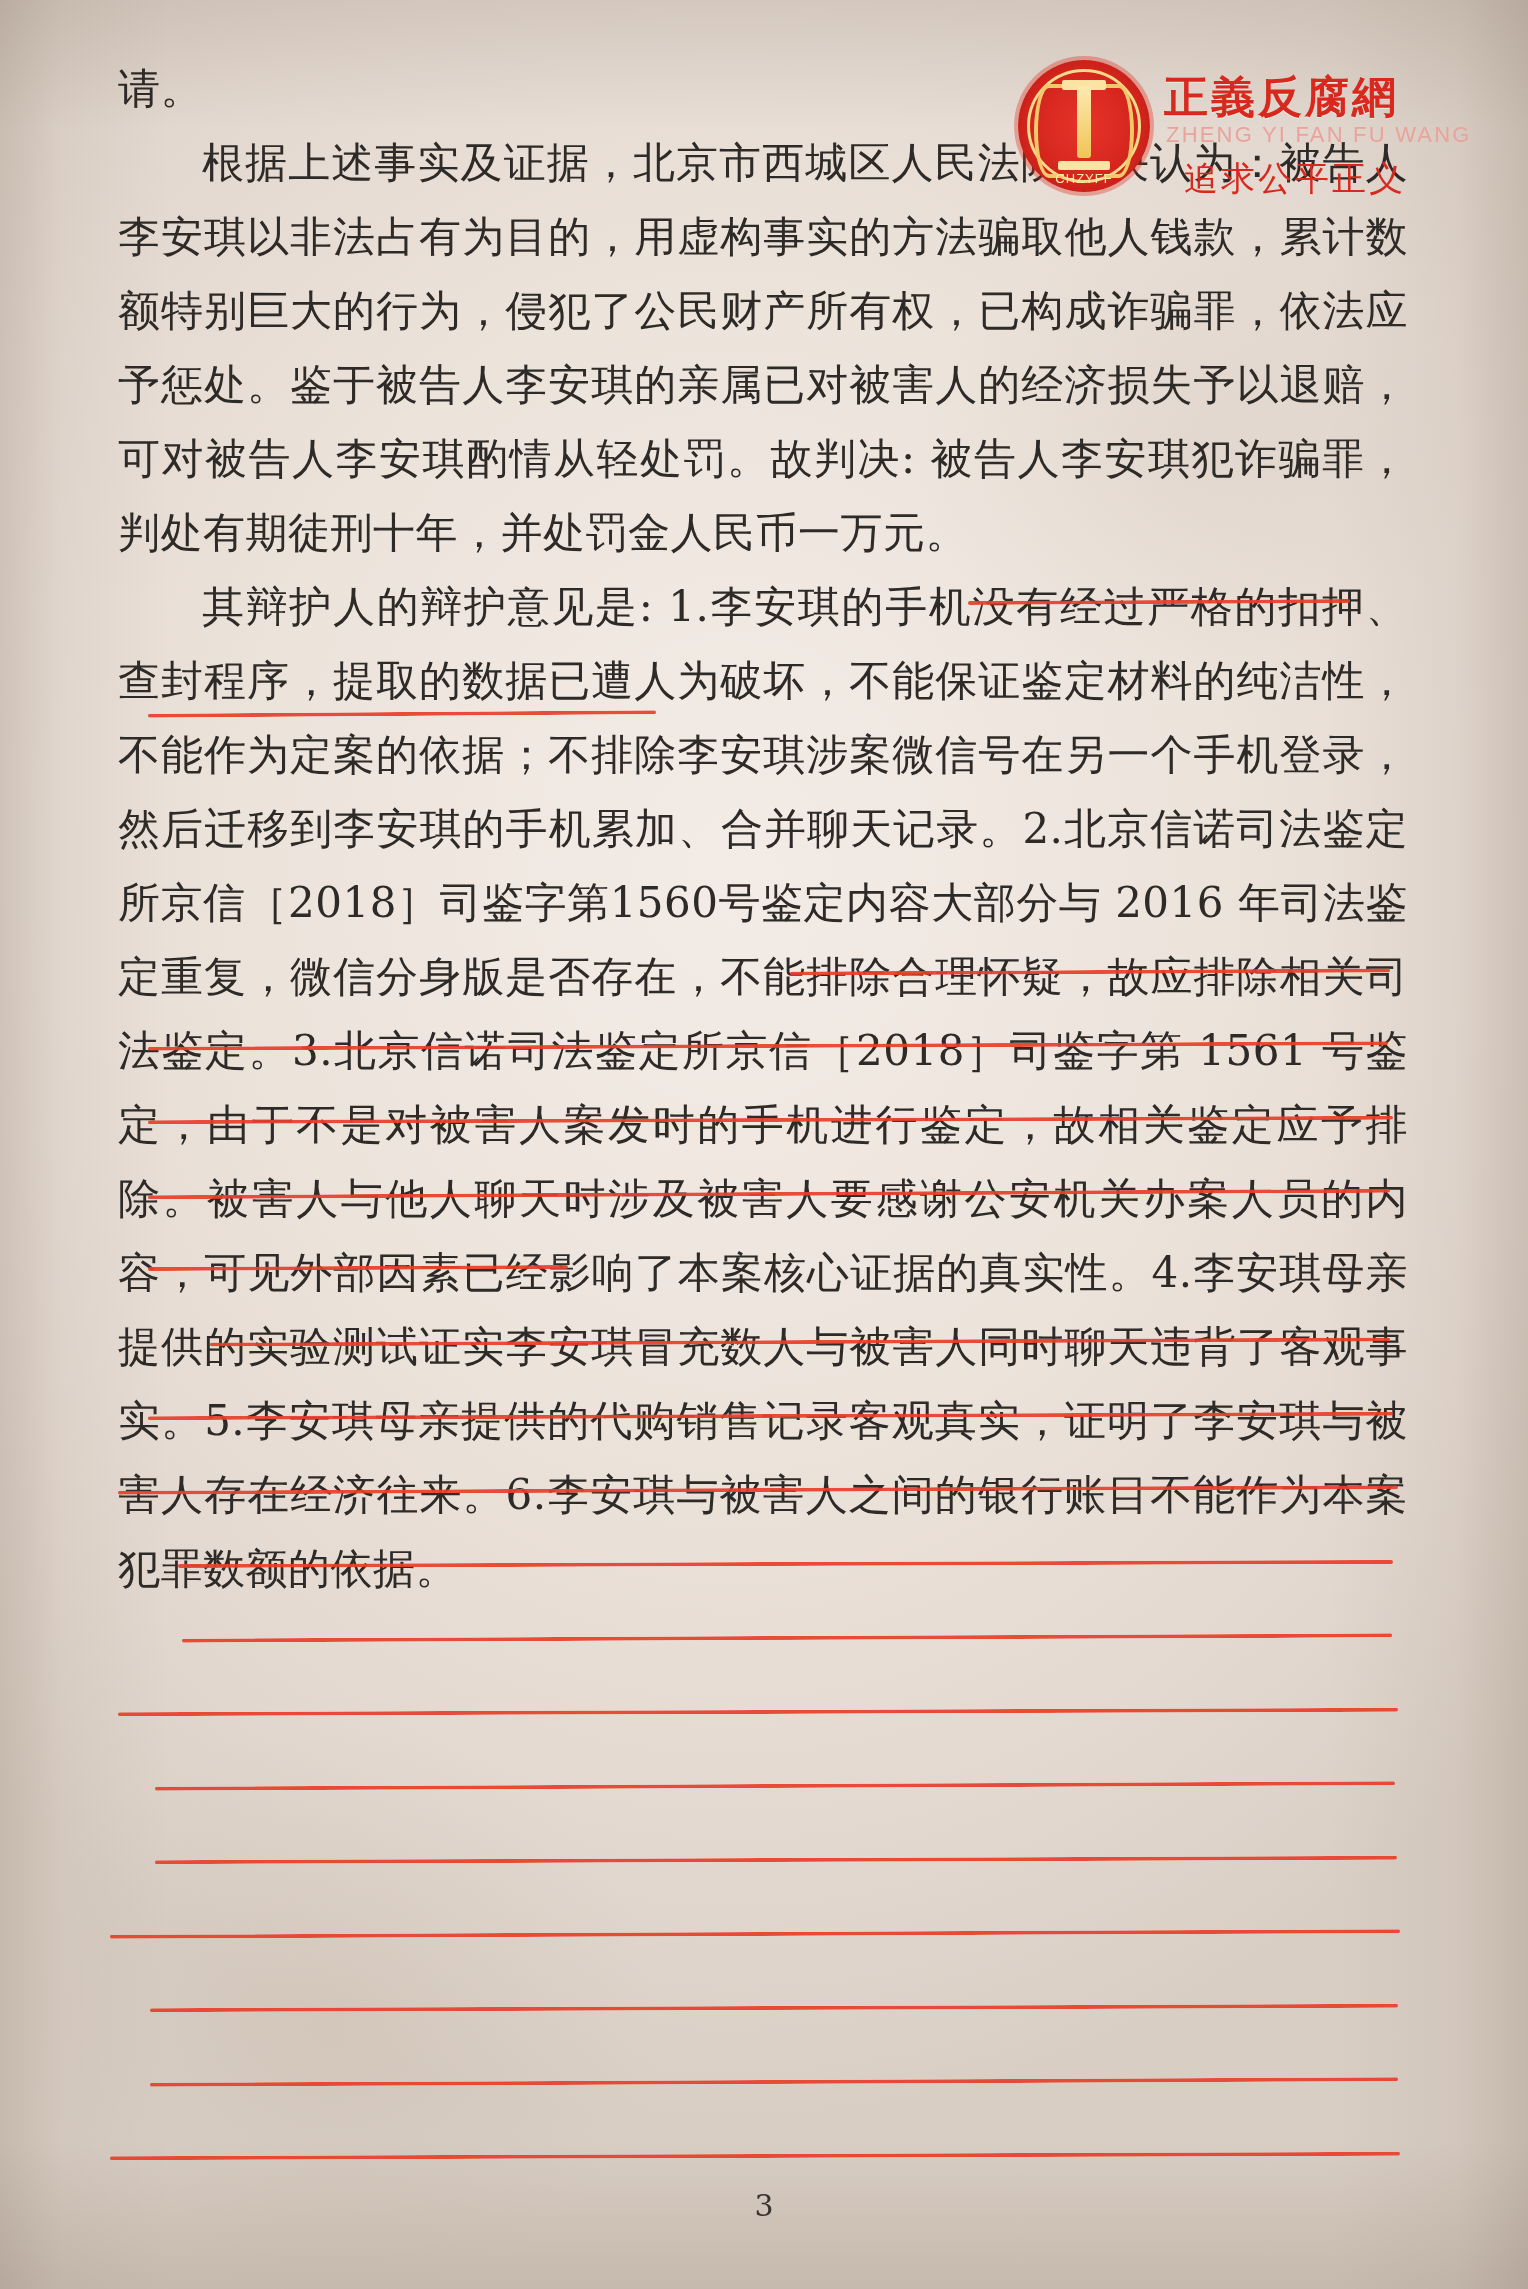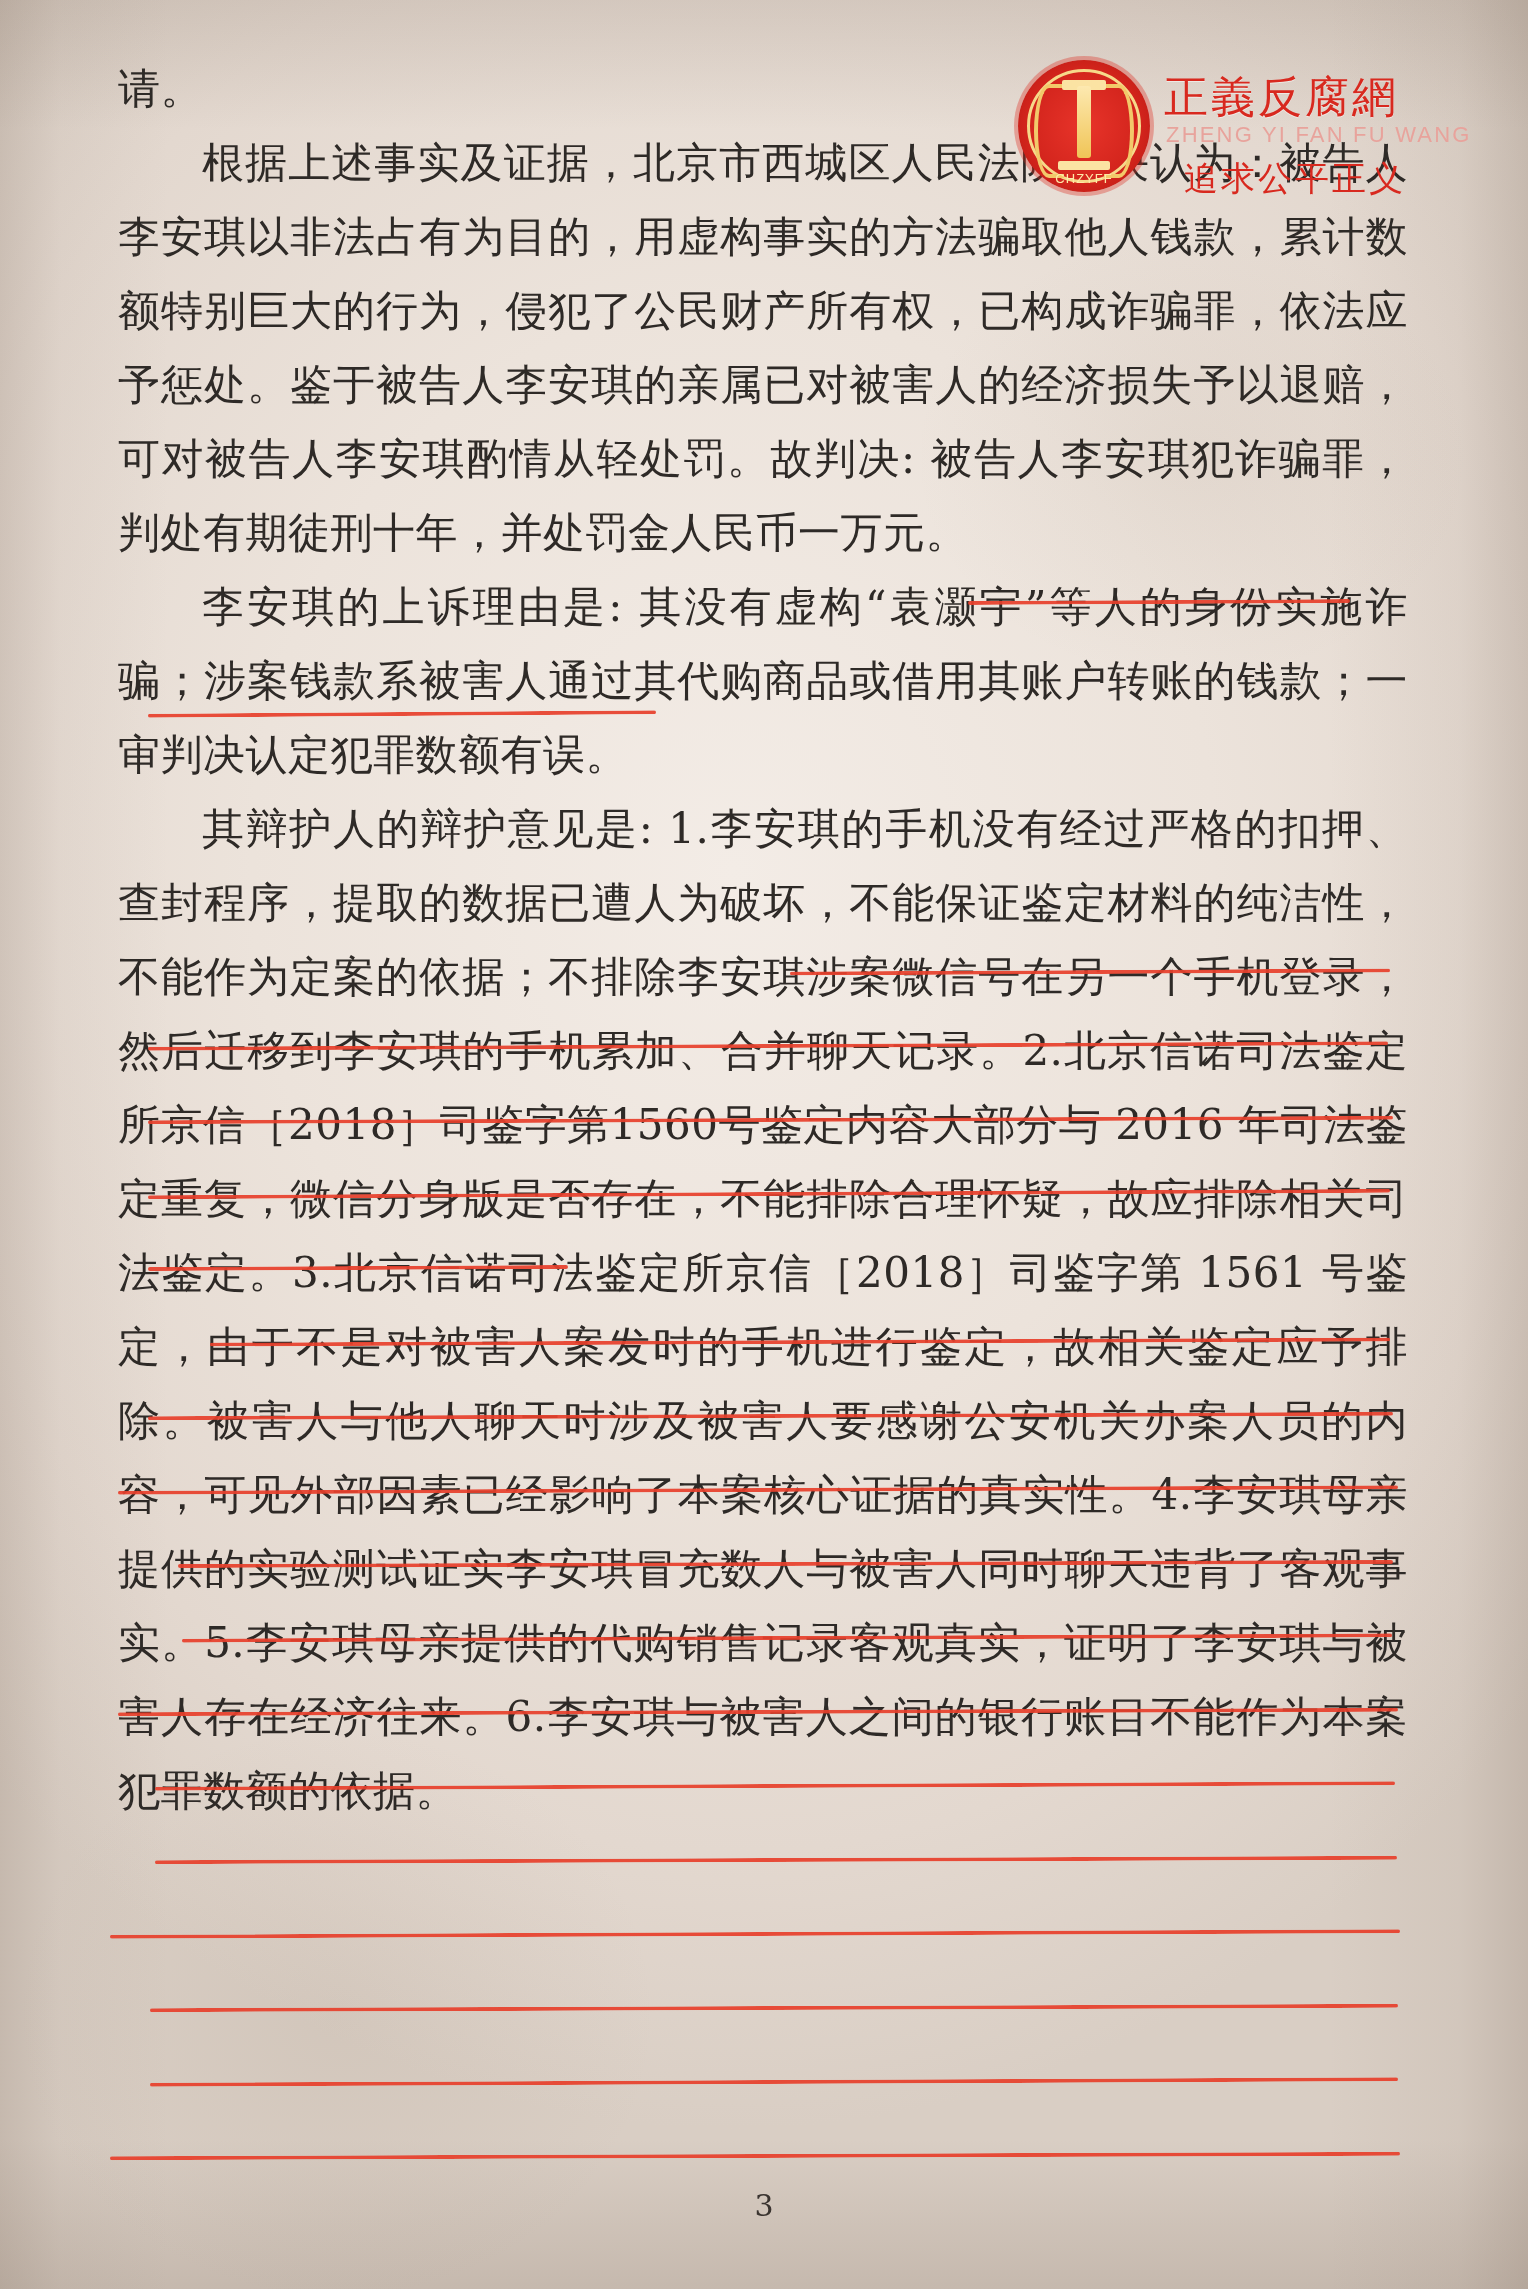--- a/index.html
+++ b/index.html
@@ -134,21 +134,21 @@
     color: #ffe9a8;
     font-size: 13px;
     letter-spacing: 1px;
     font-family: "Liberation Sans", sans-serif;
   }
   #wm-title {
     position: absolute;
     left: 146px;
     top: 8px;
     font-size: 44px;
-    font-weight: normal;
+    font-weight: bold;
     color: #d8291f;
     letter-spacing: 3px;
     font-family: "DejaVu Sans", "Liberation Sans", sans-serif;
     text-shadow: 0 1px 0 rgba(255,255,255,0.5);
   }
   #wm-pinyin {
     position: absolute;
     left: 148px;
     top: 62px;
     font-size: 22px;
@@ -191,21 +191,20 @@
   }
 </style>
 </head>
 <body>
 
 <div id="page">
 
   <div id="doc-body">
     <p class="para">请。</p>
     <p class="para indent">根据上述事实及证据，北京市西城区人民法院判决认为：被告人李安琪以非法占有为目的，用虚构事实的方法骗取他人钱款，累计数额特别巨大的行为，侵犯了公民财产所有权，已构成诈骗罪，依法应予惩处。鉴于被告人李安琪的亲属已对被害人的经济损失予以退赔，可对被告人李安琪酌情从轻处罚。故判决: 被告人李安琪犯诈骗罪，判处有期徒刑十年，并处罚金人民币一万元。</p>
-    <p class="para indent">李安琪的上诉理由是: 其没有虚构“袁灏宇”等人的身份实施诈骗；涉案钱款系被害人通过其代购商品或借用其账户转账的钱款；一审判决认定犯罪数额有误。</p>
     <p class="para indent">其辩护人的辩护意见是: 1.李安琪的手机没有经过严格的扣押、查封程序，提取的数据已遭人为破坏，不能保证鉴定材料的纯洁性，不能作为定案的依据；不排除李安琪涉案微信号在另一个手机登录，然后迁移到李安琪的手机累加、合并聊天记录。2.北京信诺司法鉴定所京信［2018］司鉴字第1560号鉴定内容大部分与 2016 年司法鉴定重复，微信分身版是否存在，不能排除合理怀疑，故应排除相关司法鉴定。3.北京信诺司法鉴定所京信［2018］司鉴字第 1561 号鉴定，由于不是对被害人案发时的手机进行鉴定，故相关鉴定应予排除。被害人与他人聊天时涉及被害人要感谢公安机关办案人员的内容，可见外部因素已经影响了本案核心证据的真实性。4.李安琪母亲提供的实验测试证实李安琪冒充数人与被害人同时聊天违背了客观事实。5.李安琪母亲提供的代购销售记录客观真实，证明了李安琪与被害人存在经济往来。6.李安琪与被害人之间的银行账目不能作为本案犯罪数额的依据。</p>
   </div>
 
   <div>
     <div class="ann" style="left:968px; top:600px;  width:382px;  transform:rotate(-0.3deg);"></div>
     <div class="ann" style="left:148px;  top:712px;  width:508px;  transform:rotate(-0.4deg);"></div>
     <div class="ann" style="left:790px;  top:970px;  width:600px;  transform:rotate(-0.3deg);"></div>
     <div class="ann" style="left:148px;  top:1044px; width:1240px; transform:rotate(-0.25deg);"></div>
     <div class="ann" style="left:148px;  top:1118px; width:1245px; transform:rotate(-0.2deg);"></div>
     <div class="ann" style="left:148px;  top:1192px; width:1242px; transform:rotate(-0.3deg);"></div>

